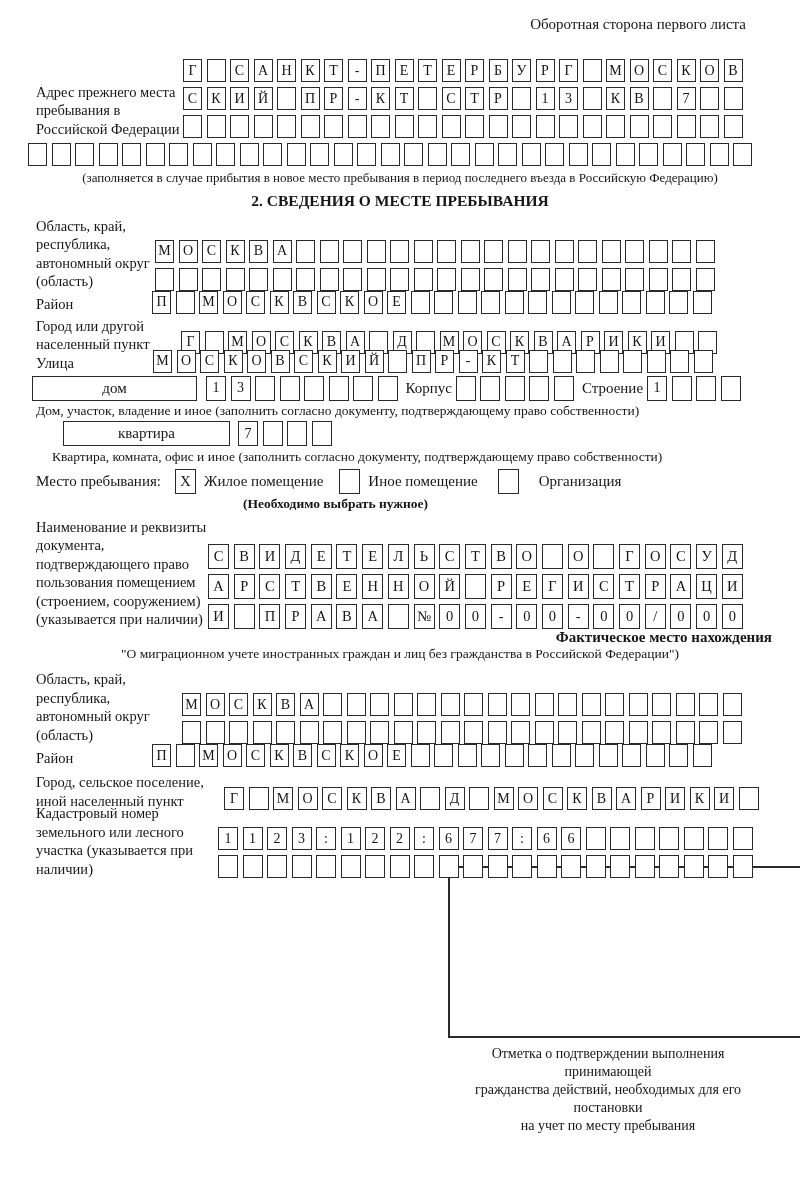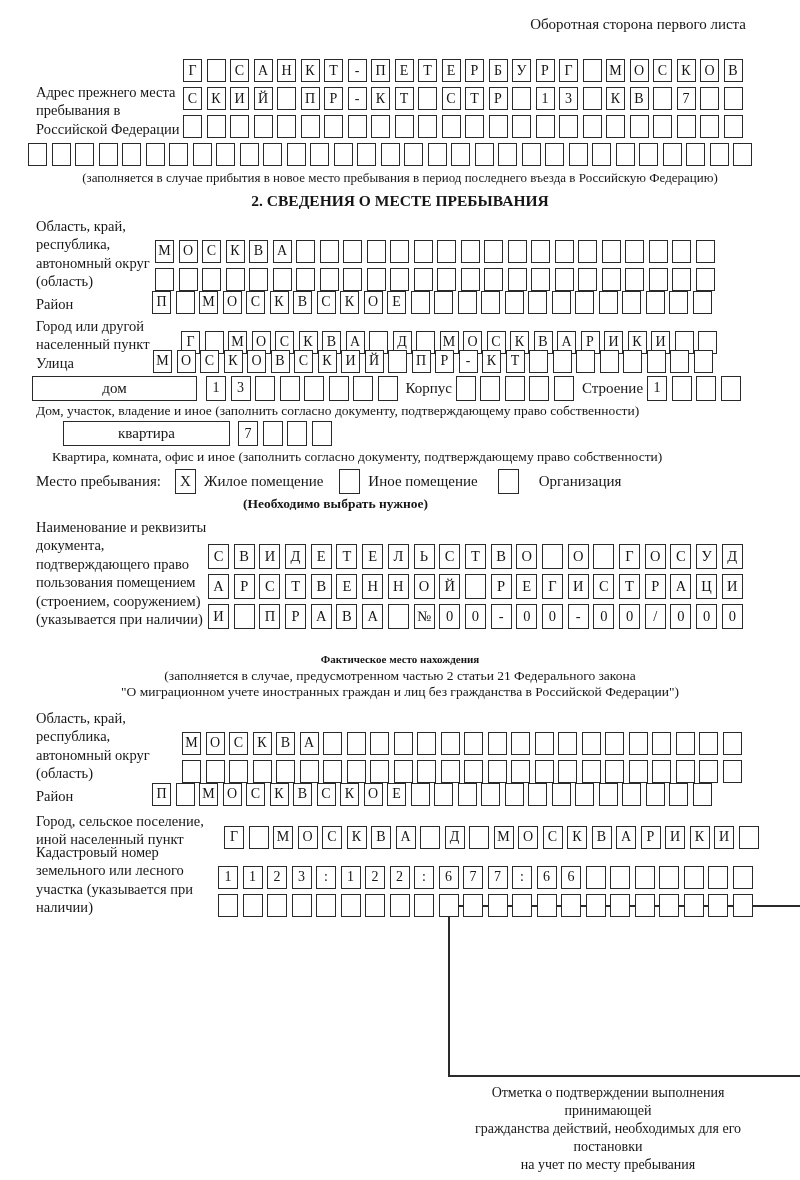--- a/index.html
+++ b/index.html
@@ -51,21 +51,21 @@
   .city-row{margin-top:3px;margin-left:8px;}
   .street-row{margin-top:-4px;margin-left:8px;}
   .house-row{margin-top:3px;margin-left:4px;display:flex;align-items:flex-start;}
   .house-note{margin-top:2px;margin-left:8px;}
   .apt-row{margin-top:2px;margin-left:35px;display:flex;align-items:flex-start;}
   .apt-note{margin-top:3px;margin-left:24px;}
   .place-row{margin-top:3px;margin-left:8px;display:flex;align-items:center;}
   .place-row .txt{font-size:15px;line-height:25px;}
   .choose-note{margin-top:2px;margin-left:215px;font-size:13.5px;font-weight:bold;}
   .doc-block{margin-top:6px;margin-left:8px;}
-  .fact-title{font-weight:bold;font-size:11px;text-align:center;margin-top:24px;}
+  .fact-title{font-weight:bold;font-size:15px;text-align:right;margin-top:0;}
   .fact-note{margin-top:3px;}
   .region2-block{margin-top:8px;margin-left:8px;}
   .district2-row{margin-left:8px;}
   .city2-row{margin-top:6px;margin-left:8px;}
   .cad-block{margin-top:-6px;margin-left:8px;}
   .stamp-col{width:320px;margin-left:auto;margin-right:4px;margin-top:-12px;}
   .stamp-box{box-sizing:border-box;width:368px;height:172px;border:2px solid #2a2a2a;background:#fff;}
   .stamp-note{margin-top:7px;font-size:14px;line-height:18px;text-align:center;}
 </style>
 </head>
@@ -463,21 +463,20 @@
           <span class="cell">0</span>
           <span class="cell">/</span>
           <span class="cell">0</span>
           <span class="cell">0</span>
           <span class="cell">0</span>
         </div>
     </div>
   </div>
 
   <div class="fact-title">Фактическое место нахождения</div>
-  <div class="caption2 center fact-note">(заполняется в случае, предусмотренном частью 2 статьи 21 Федерального закона</div>
   <div class="caption2 center">"О миграционном учете иностранных граждан и лиц без гражданства в Российской Федерации")</div>
 
   <div class="frow region2-block">
     <div class="flabel w146">Область, край, республика, автономный округ (область)</div>
     <div class="cellcol">
       <div class="cellrow">
           <span class="cell">М</span>
           <span class="cell">О</span>
           <span class="cell">С</span>
           <span class="cell">К</span>

